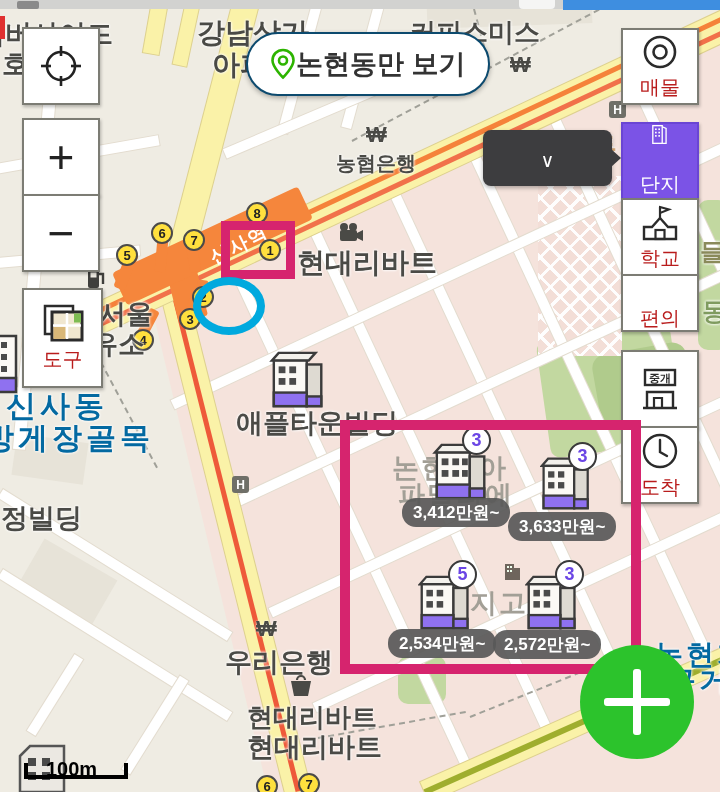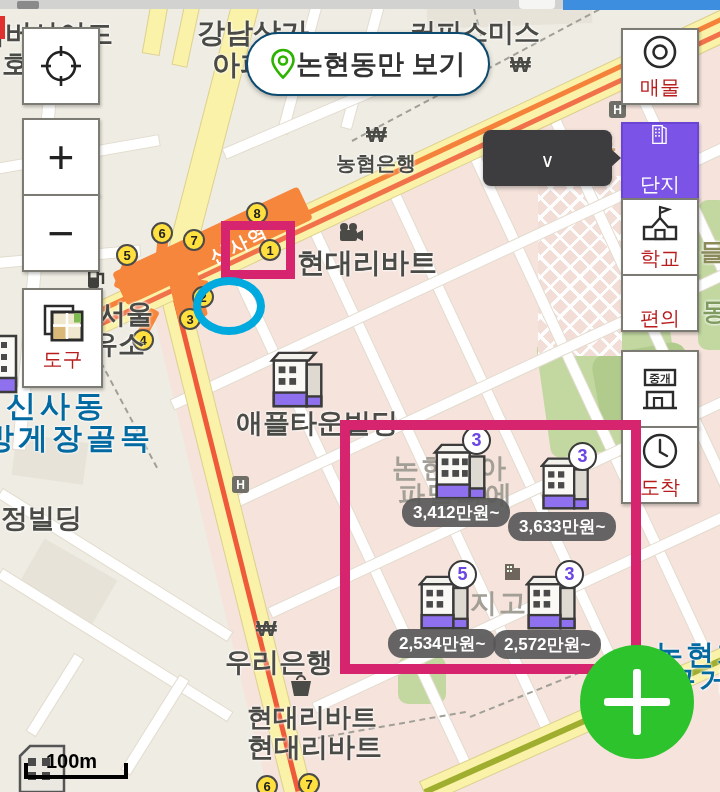--- a/index.html
+++ b/index.html
@@ -287,21 +287,21 @@
       <rect x="9" y="31" width="7" height="7" fill="#4a4a4a"></rect>
         <rect x="20" y="31" width="7" height="7" fill="#4a4a4a"></rect>
       <rect x="4" y="46" width="34" height="14" fill="#8f71f0" stroke="#3b3b3b" stroke-width="2.5"></rect>
       <rect x="38" y="50" width="15" height="10" fill="#8f71f0" stroke="#3b3b3b" stroke-width="2.5"></rect>
     </svg>
     <div class="badge" style="left:30px;top:0px;">3</div>
     <div class="pricepill" style="left:-32px;top:70px;">2,572만원~</div>
   </div>
 
   <div class="abs" style="left:24px;top:742px;">
-    <span class="scale" style="position:absolute;left:22px;top:8px;">100m</span>
+    <span class="scale" style="position:absolute;left:22px;top:16px;">100m</span>
     <div style="position:absolute;left:0;top:21px;width:96px;height:12px;border-left:4px solid #000;border-right:4px solid #000;border-bottom:4px solid #000;"></div>
   </div>
 </div>
 
 <div class="abs btn" style="left:22px;top:27px;width:78px;height:78px;">
   <svg width="44" height="44" viewBox="0 0 44 44">
     <circle cx="22" cy="22" r="14" fill="none" stroke="#222" stroke-width="2.6"></circle>
     <line x1="22" y1="2" x2="22" y2="12" stroke="#222" stroke-width="2.6"></line>
     <line x1="22" y1="32" x2="22" y2="42" stroke="#222" stroke-width="2.6"></line>
     <line x1="2" y1="22" x2="12" y2="22" stroke="#222" stroke-width="2.6"></line>

